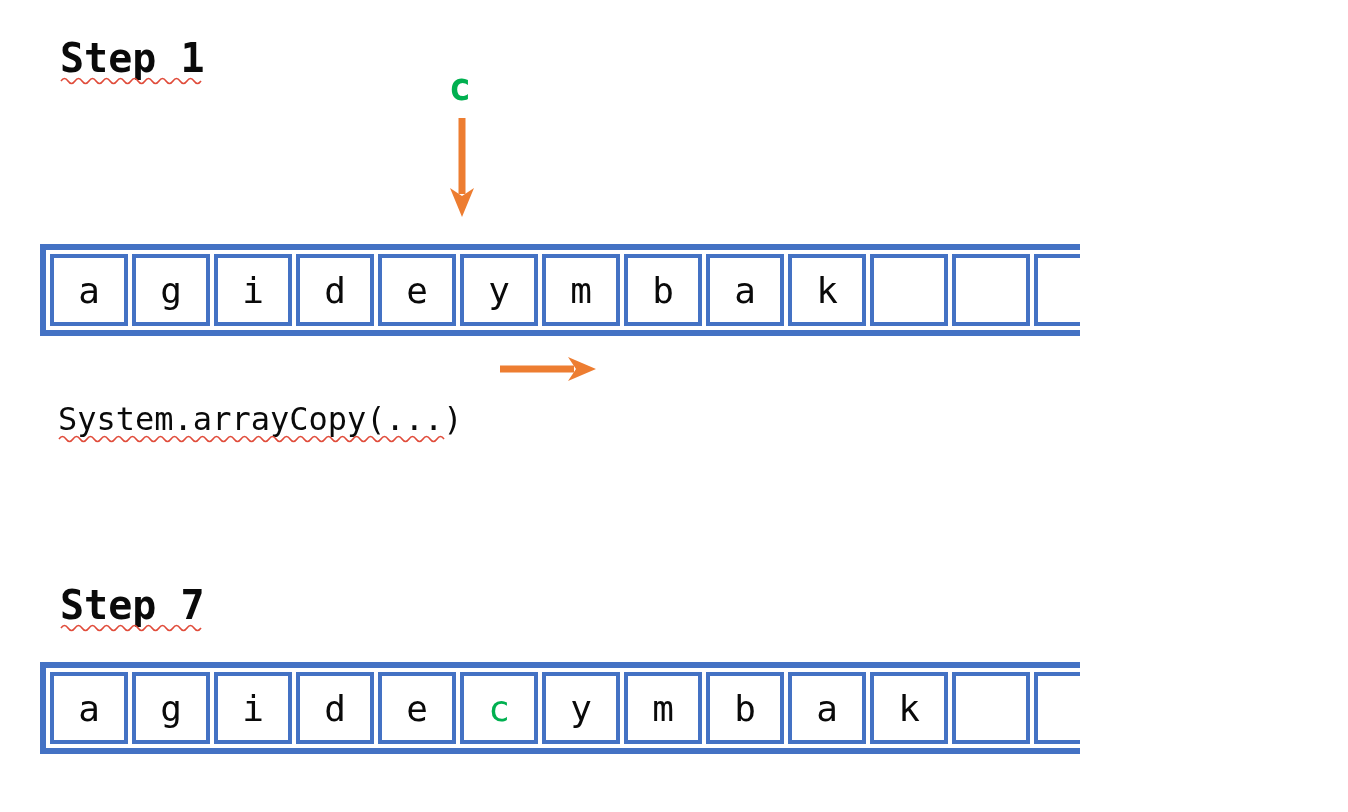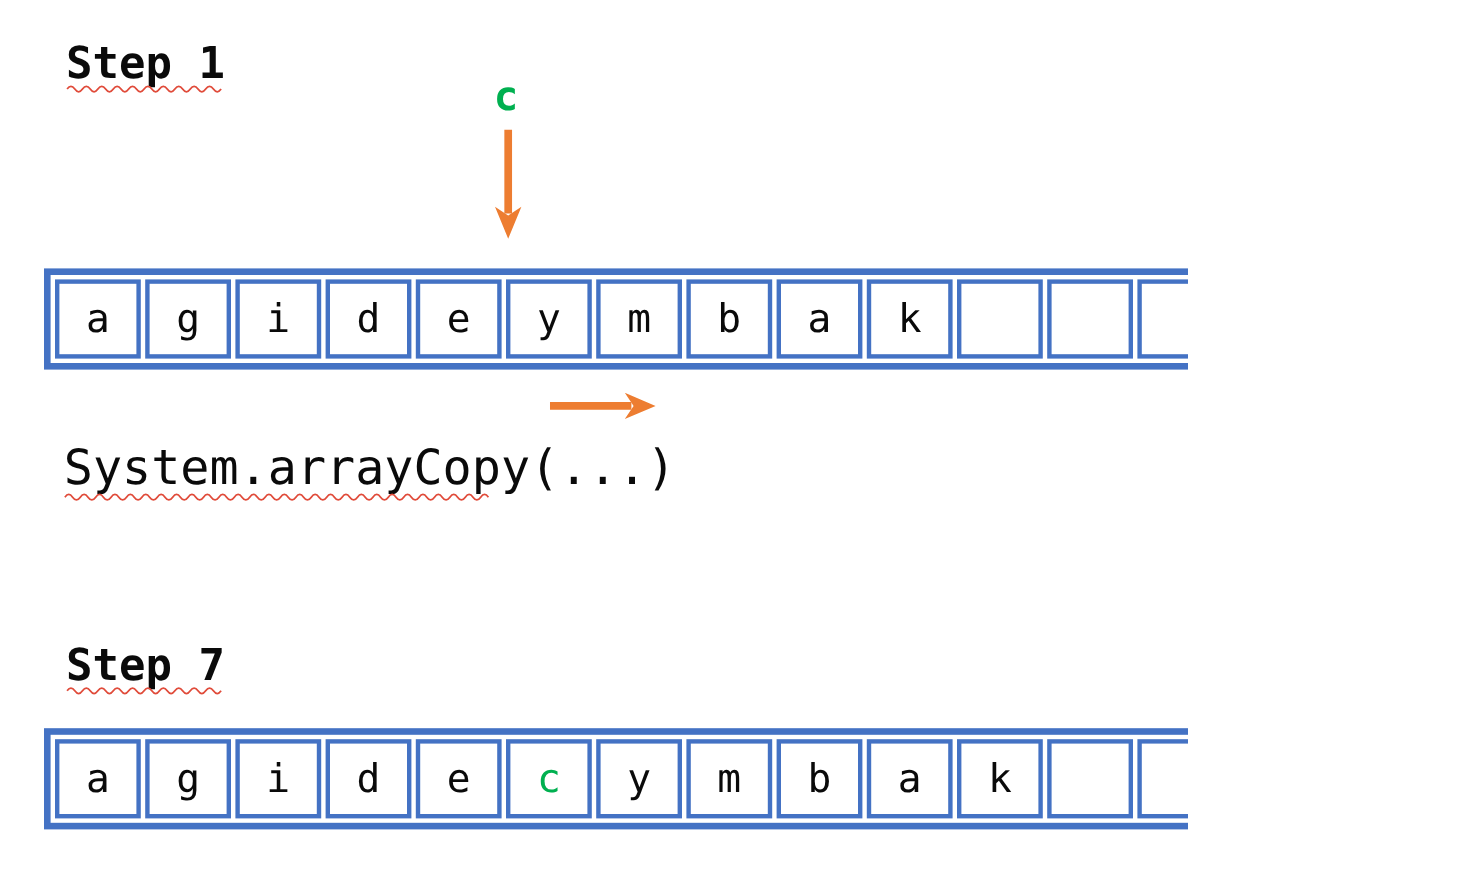--- a/index.html
+++ b/index.html
@@ -67,21 +67,21 @@
     font-size:36px;
     color:var(--ink);
     flex:0 0 auto;
   }
   .cell span.hl{color:var(--green);}
   #row1{top:244px;}
   #row2{top:662px;}
   .code-line{
     position:absolute;
     left:58px;top:400px;
-    font-size:44px;
+    font-size:32px;
     color:var(--ink);
     white-space:nowrap;
   }
   #title1{left:60px;top:36px;}
   #title2{left:60px;top:583px;}
 </style>
 </head>
 <body>
 
 <div class="page">

